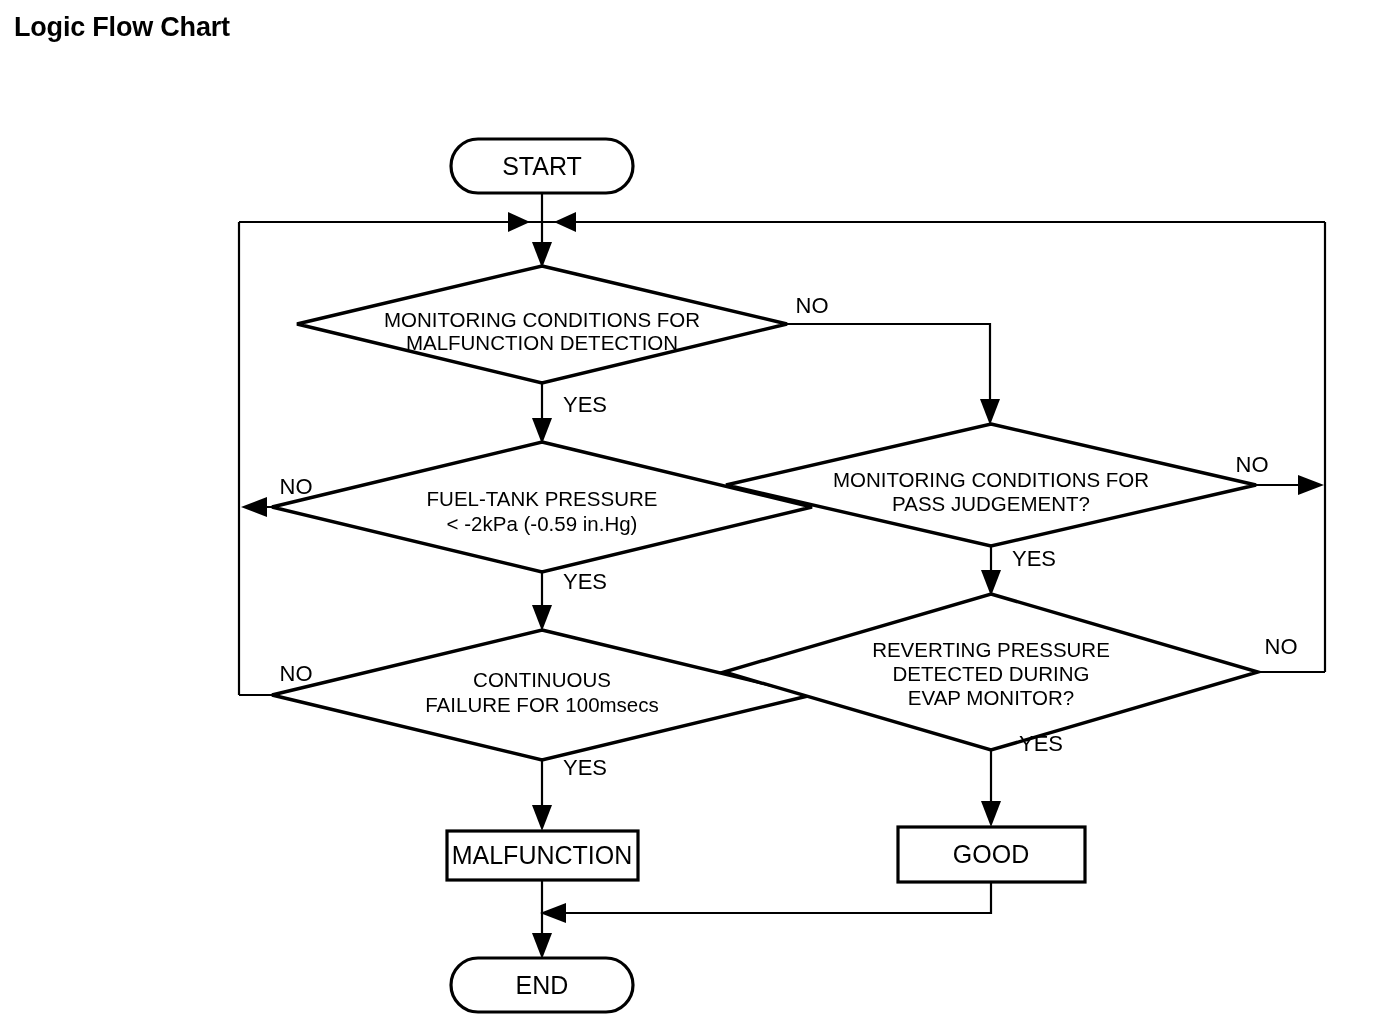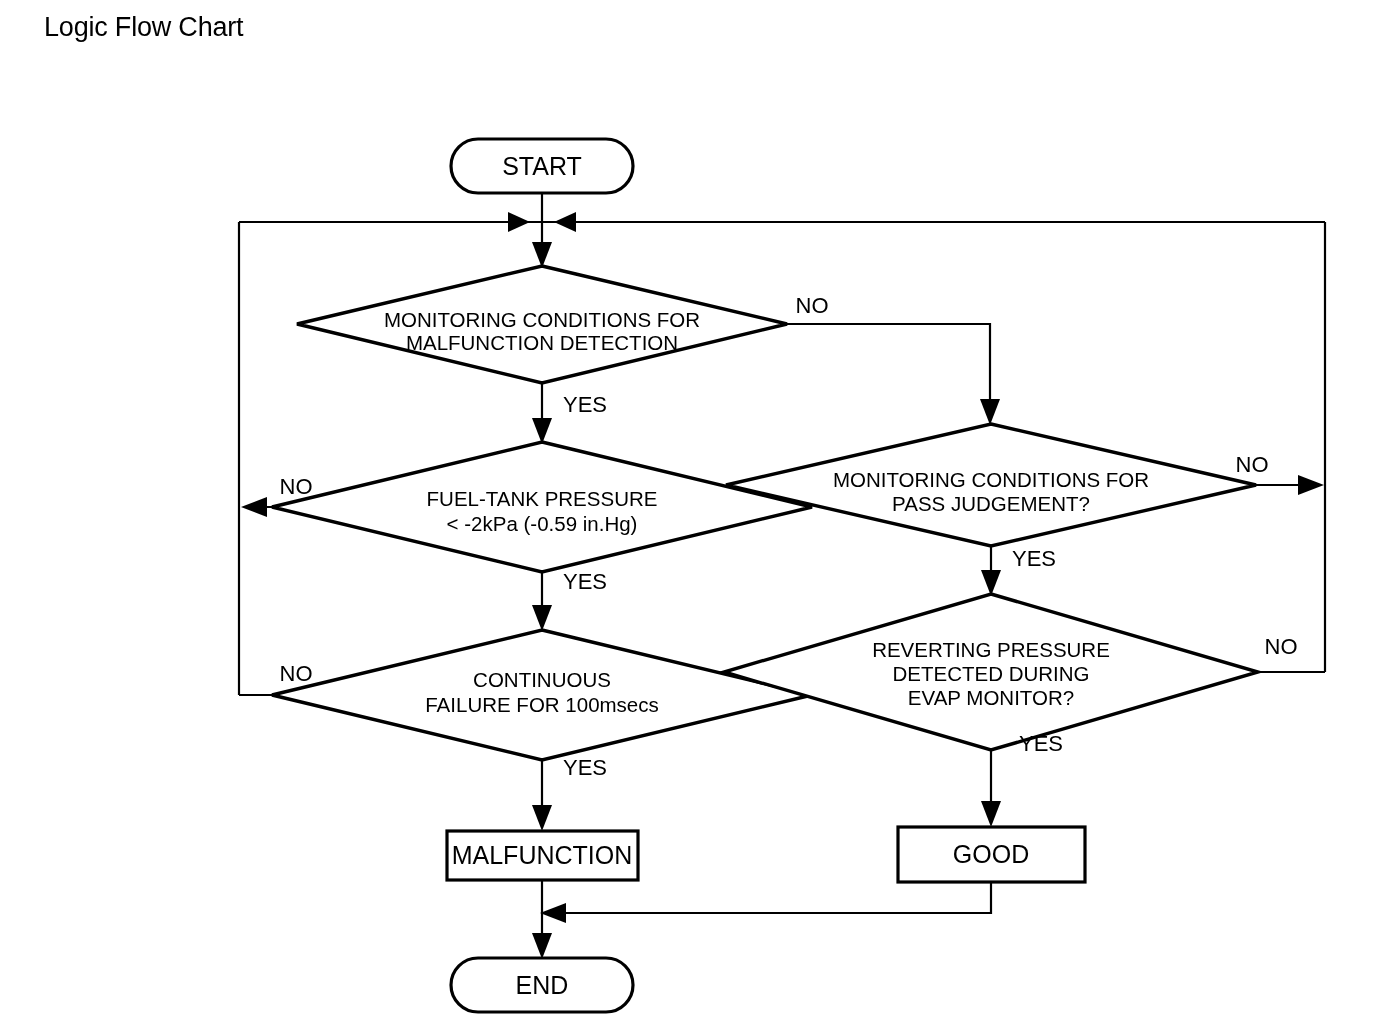--- a/index.html
+++ b/index.html
@@ -10,24 +10,24 @@
   body {
     width: 1376px;
     height: 1026px;
     position: relative;
     font-family: "Liberation Sans", sans-serif;
     color: #000000;
     overflow: hidden;
   }
   #page-title {
     position: absolute;
-    left: 44px;
+    left: 14px;
     top: 12px;
     font-size: 27px;
-    font-weight: normal;
+    font-weight: bold;
     letter-spacing: -0.2px;
     white-space: nowrap;
   }
   #flow-svg {
     position: absolute;
     left: 0;
     top: 0;
     width: 1376px;
     height: 1026px;
   }

